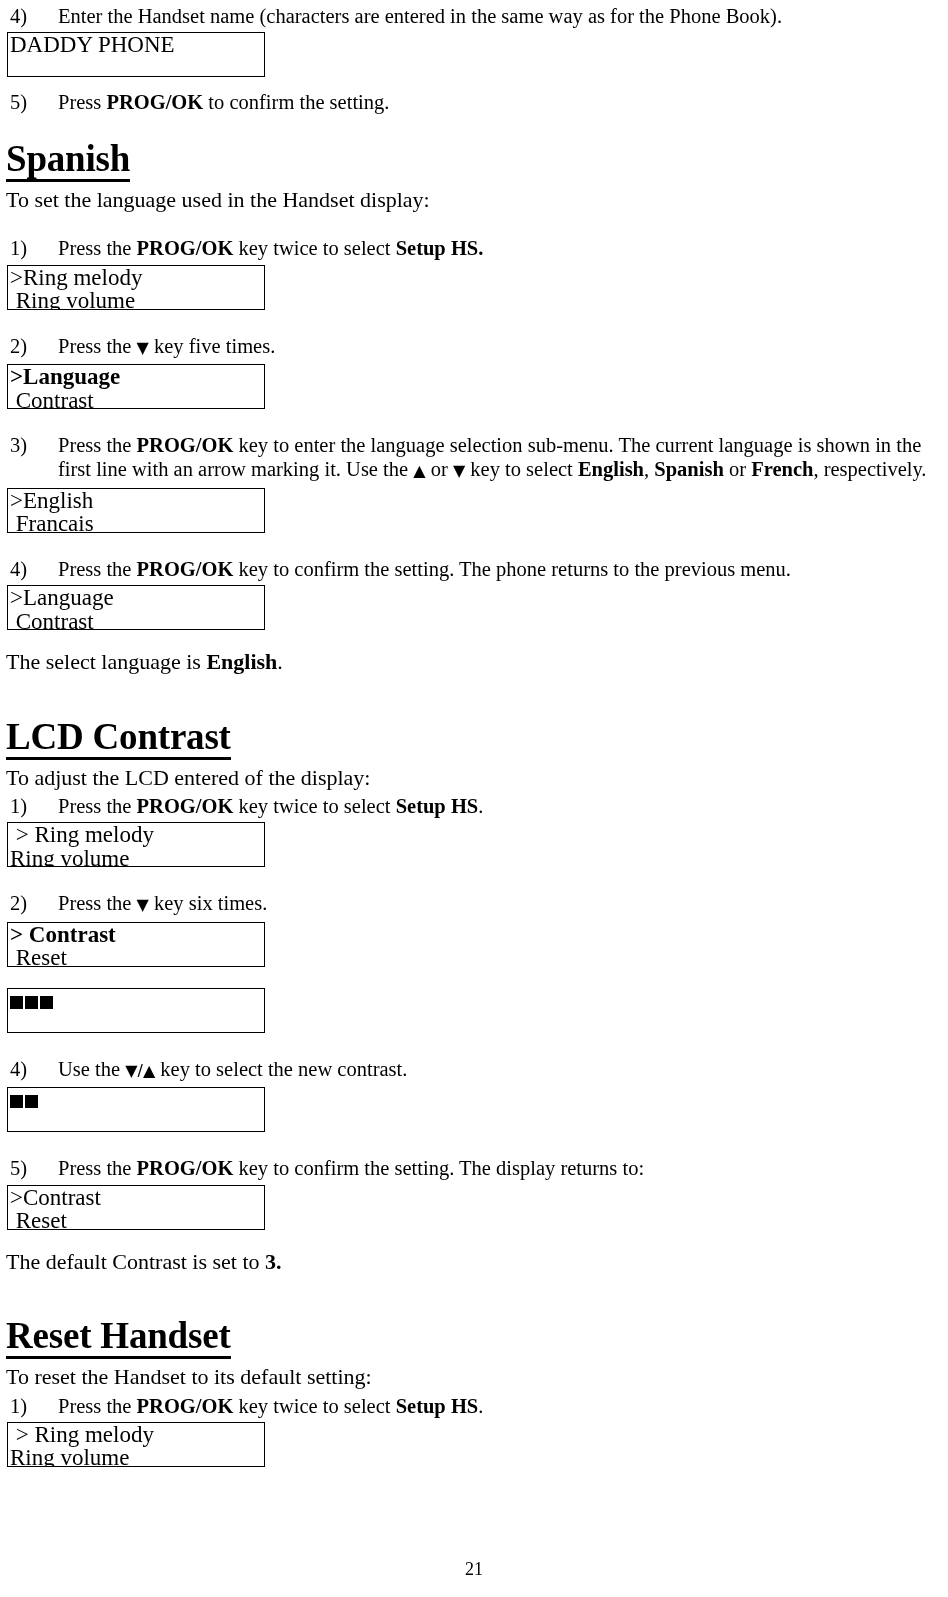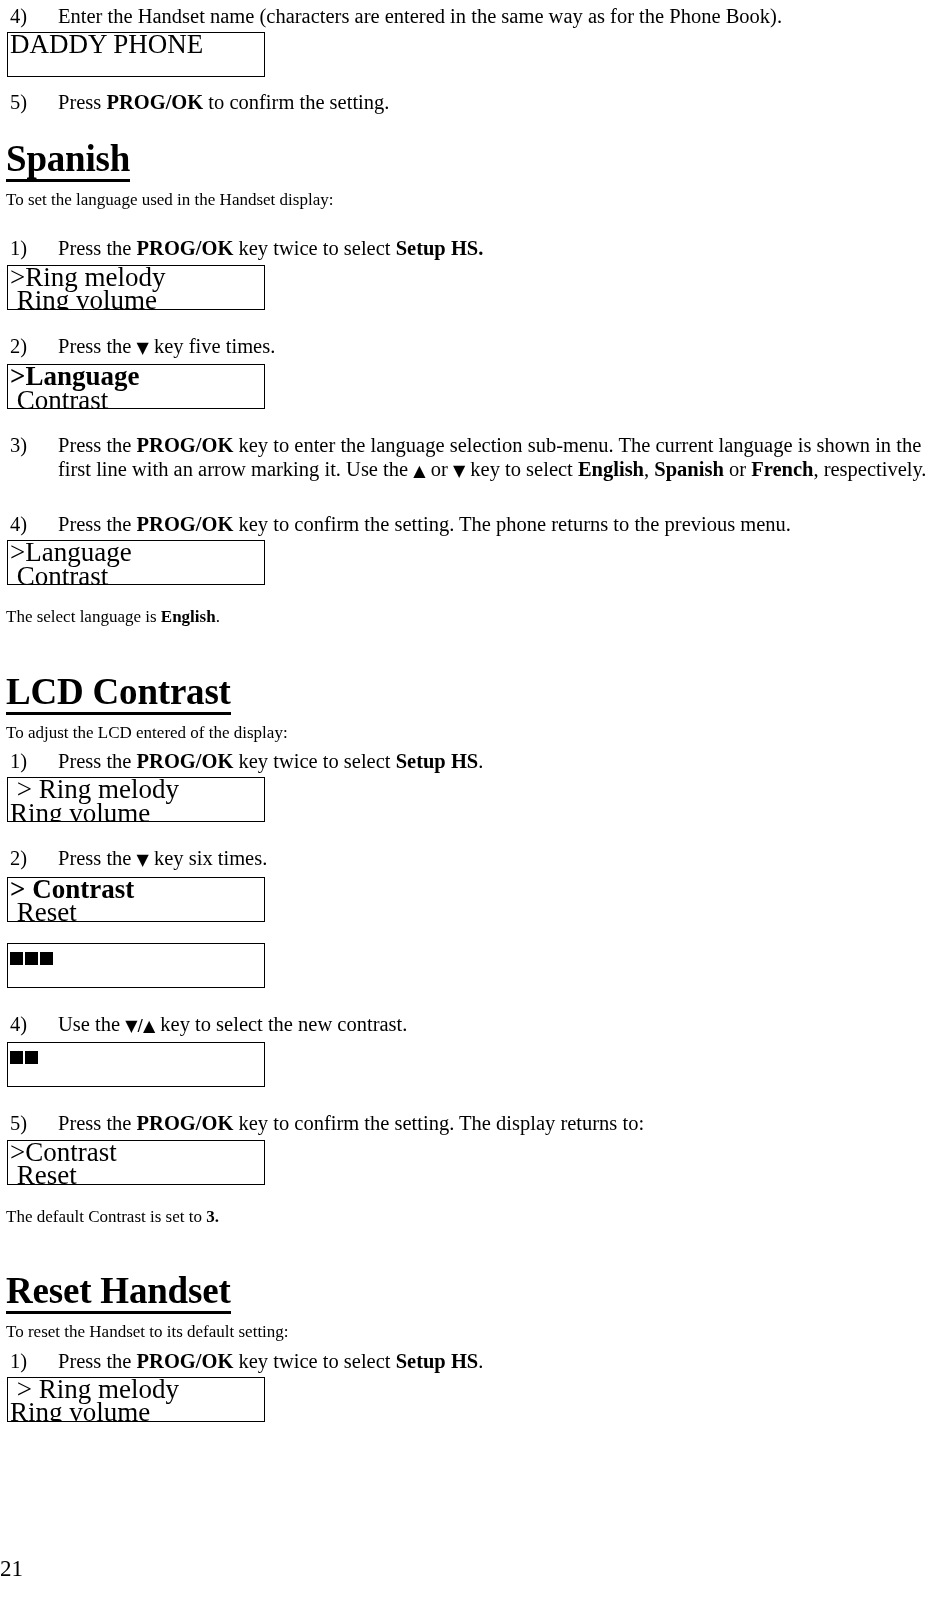--- a/index.html
+++ b/index.html
@@ -14,21 +14,21 @@
   .page {
     position: relative;
     width: 948px;
     height: 1597px;
     background: #ffffff;
     overflow: hidden;
     box-sizing: border-box;
     padding: 0 6px;
   }
   .para {
-    font-size: 17px;
+    font-size: 22px;
     line-height: 24.4px;
     margin: 0;
     white-space: pre-wrap;
   }
   .numbered {
     font-size: 20.5px;
     line-height: 24.4px;
     margin: 4px;
     padding-left: 48px;
     text-indent: -48px;
@@ -60,21 +60,21 @@
     padding: 0;
     line-height: 44px;
   }
   .lcdbox {
     border: 1.6px solid #000;
     width: 258px;
     height: 45px;
     box-sizing: border-box;
     margin: 1px 0 0 1px;
     padding: 0 0 0 2px;
-    font-size: 27px;
+    font-size: 23px;
     line-height: 23.5px;
     overflow: hidden;
   }
   .lcdbox .row {
     white-space: pre;
   }
   .lcdbox .row.bold {
     font-weight: bold;
   }
   .sq {
@@ -86,21 +86,22 @@
     vertical-align: -1px;
   }
   .spacer-sm { height: 9px; }
   .spacer-md { height: 20px; }
   .spacer-xl { height: 42px; }
   .pagenum {
     position: absolute;
     left: 0;
     right: 0;
     bottom: 16px;
-    font-size: 23px;
+    text-align: center;
+    font-size: 18px;
     line-height: 24px;
   }
   .tri { font-family: "DejaVu Sans", sans-serif; font-size: 16px; }
 </style>
 </head>
 <body>
 
 <div class="page">
 
   <p class="numbered"><span class="num">4)</span><span>Enter the Handset name (characters are entered in the same way as for the Phone Book).</span></p>
@@ -125,20 +126,24 @@
         <div class="row"> Ring volume</div>
       </div>
       <div class="spacer-md"></div>
       <p class="numbered hang"><span class="num">2)</span><span>Press the </span><span class="tri">▼</span><span> key five times.</span></p>
       <div class="lcdbox">
         <div class="row bold">&gt;Language</div>
         <div class="row"> Contrast</div>
       </div>
       <div class="spacer-md"></div>
       <p class="numbered hang"><span class="num">3)</span><span>Press the </span><b>PROG/OK</b><span> key to enter the language selection sub-menu. The current language is shown in the first line with an arrow marking it. Use the </span><span class="tri">▲</span><span> or </span><span class="tri">▼</span><span> key to select </span><b>English</b><span>, </span><b>Spanish</b><span> or </span><b>French</b><span>, respectively.</span></p>
+      <div class="lcdbox">
+        <div class="row">&gt;English</div>
+        <div class="row"> Francais</div>
+      </div>
       <div class="spacer-md"></div>
       <p class="numbered hang"><span class="num">4)</span><span>Press the </span><b>PROG/OK</b><span> key to confirm the setting. The phone returns to the previous menu.</span></p>
       <div class="lcdbox">
         <div class="row">&gt;Language</div>
         <div class="row"> Contrast</div>
       </div>
       <div class="spacer-md"></div>
       <p class="para"><span>The select language is </span><b>English</b><span>.</span></p>
       <div class="spacer-xl"></div>
       <div class="heading-wrap"><h1 class="heading">LCD Contrast</h1></div>

